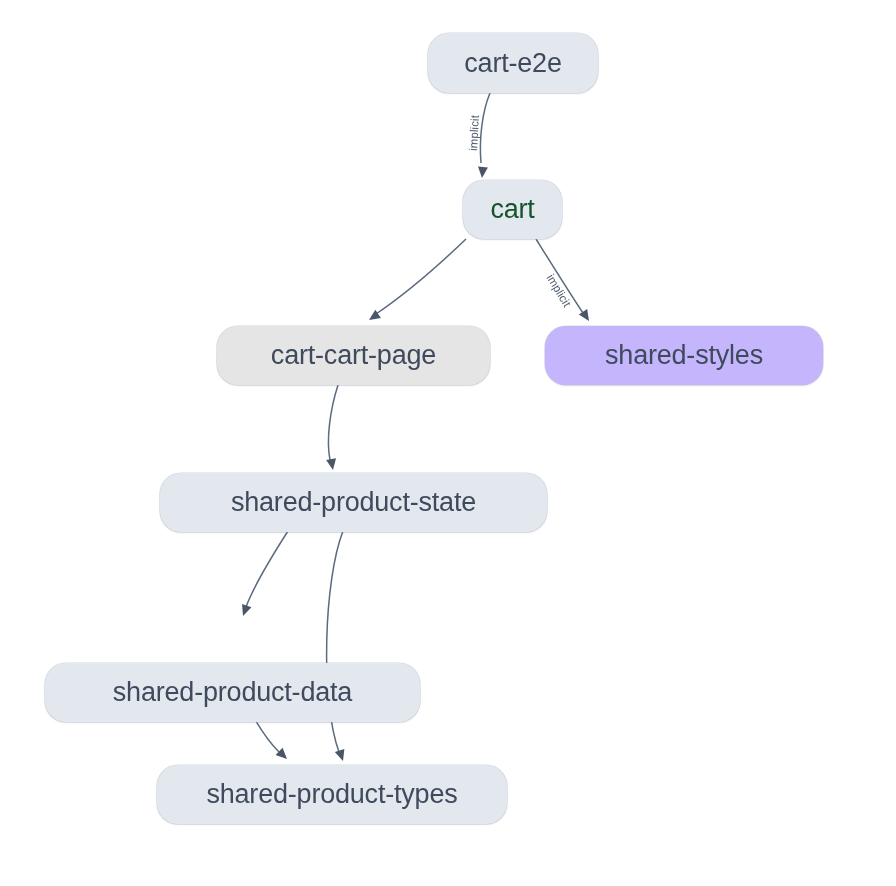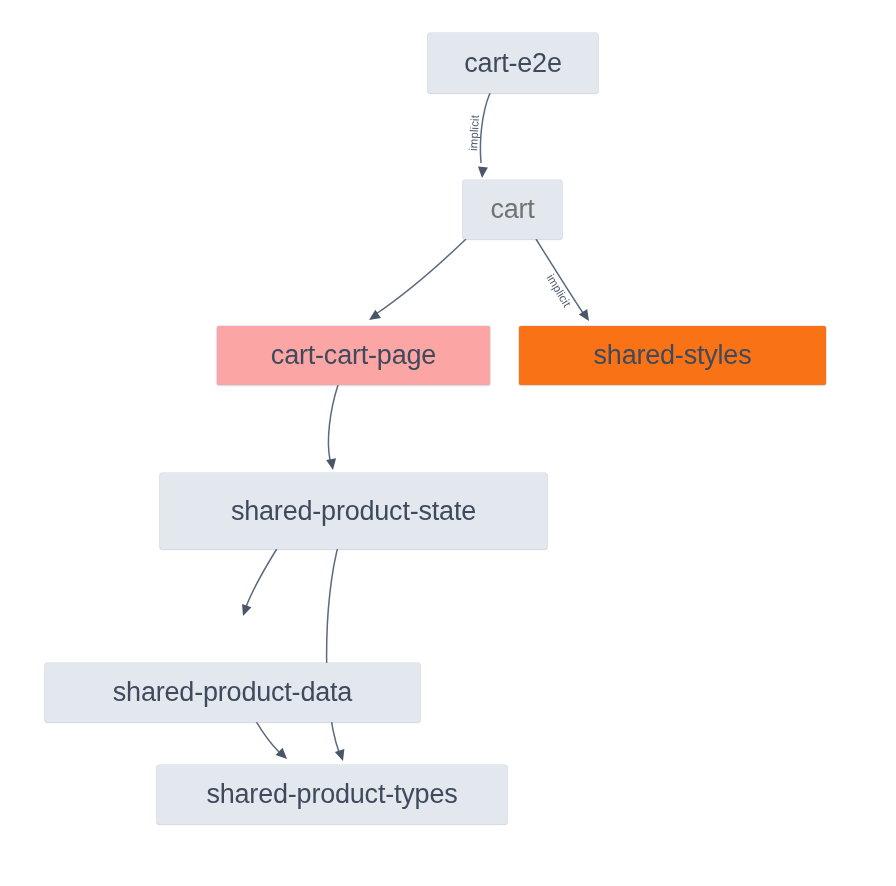--- a/index.html
+++ b/index.html
@@ -24,21 +24,21 @@
     position: absolute;
     left: 0;
     top: 0;
     width: 896px;
     height: 886px;
   }
   .graph-node {
     position: absolute;
     box-sizing: border-box;
     background: #e3e8ef;
-    border-radius: 2px;
+    border-radius: 21px;
     box-shadow: 0 1px 2px rgba(60,72,90,0.13), 0 0 0 0.6px rgba(176,188,204,0.55);
     display: flex;
     align-items: center;
     justify-content: center;
     cursor: pointer;
   }
   .graph-node-label {
     color: #3f4a5c;
     font-family: "Liberation Sans", sans-serif;
     font-size: 27px;
@@ -97,29 +97,29 @@
       <g>
         <path class="edge-path" d="M 236,678 C 246,708 264,737 279,752" stroke="#5b6a7e"></path>
         <path class="edge-arrow" d="M 0,0 L -11,-5 L -11,5 Z" fill="#4a5568" transform="translate(287,759) rotate(44)"></path>
       </g>
     </svg>
   <div id="node-layer">
       <div class="graph-node" style="left: 428px; top: 33px; width: 170px; height: 60px; background: rgb(227, 232, 239);">
         <span class="graph-node-label" style="color: rgb(63, 74, 92);">cart-e2e</span>
       </div>
       <div class="graph-node" style="left: 463px; top: 180px; width: 99px; height: 59px; background: rgb(227, 232, 239);">
-        <span class="graph-node-label" style="color: #737373;">cart</span>
+        <span class="graph-node-label" style="color: #14532d;">cart</span>
       </div>
-      <div class="graph-node" style="left: 217px; top: 326px; width: 273px; height: 59px; background: #fca5a5;">
+      <div class="graph-node" style="left: 217px; top: 326px; width: 273px; height: 59px; background: #e5e5e5;">
         <span class="graph-node-label" style="color: rgb(63, 74, 92);">cart-cart-page</span>
       </div>
-      <div class="graph-node" style="left: 519px; top: 326px; width: 307px; height: 59px; background: #f97316;">
+      <div class="graph-node" style="left: 545px; top: 326px; width: 278px; height: 59px; background: #c4b5fd;">
         <span class="graph-node-label" style="color: rgb(63, 74, 92);">shared-styles</span>
       </div>
-      <div class="graph-node" style="left: 160px; top: 473px; width: 387px; height: 76px; background: rgb(227, 232, 239);">
+      <div class="graph-node" style="left: 160px; top: 473px; width: 387px; height: 59px; background: rgb(227, 232, 239);">
         <span class="graph-node-label" style="color: rgb(63, 74, 92);">shared-product-state</span>
       </div>
       <div class="graph-node" style="left: 45px; top: 619px; width: 375px; height: 59px; background: rgb(227, 232, 239); margin-top: 44px;">
         <span class="graph-node-label" style="color: rgb(63, 74, 92);">shared-product-data</span>
       </div>
       <div class="graph-node" style="left: 157px; top: 765px; width: 350px; height: 59px; background: rgb(227, 232, 239);">
         <span class="graph-node-label" style="color: rgb(63, 74, 92);">shared-product-types</span>
       </div>
     </div>
 </div>

